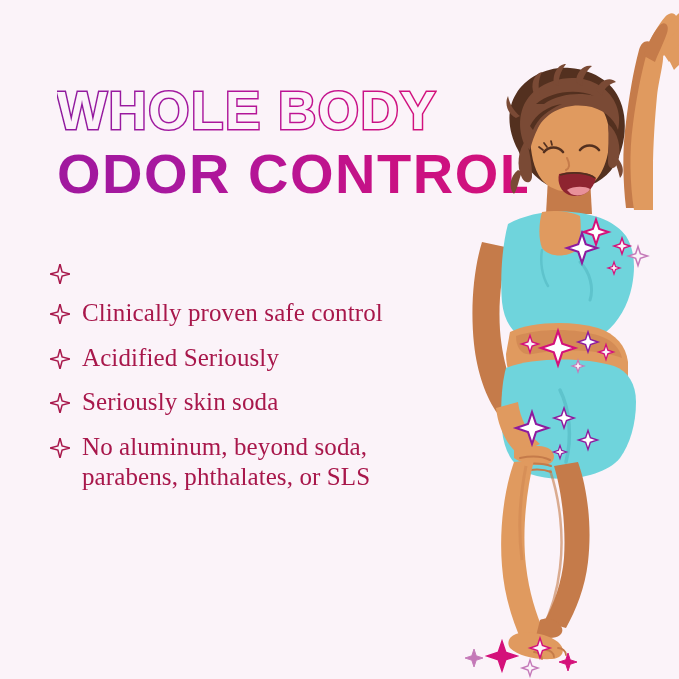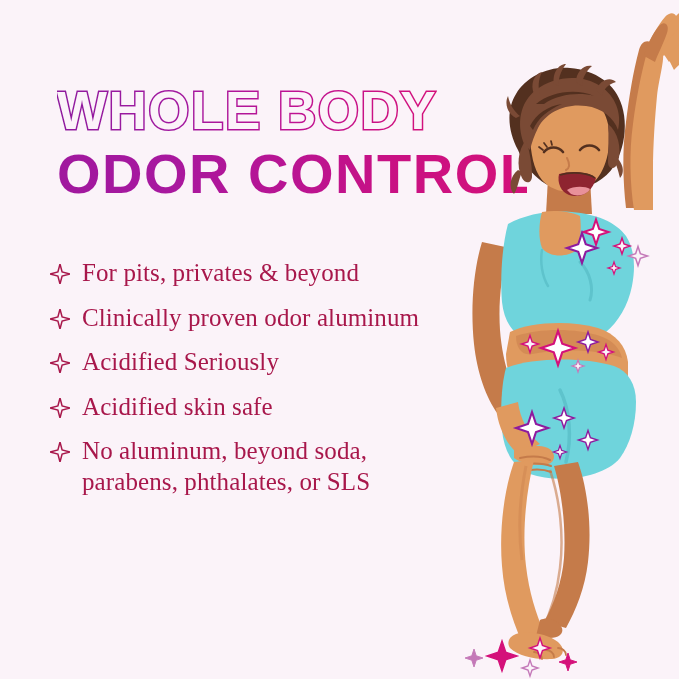--- a/index.html
+++ b/index.html
@@ -95,48 +95,47 @@
   </div>
 
   <div id="bullets">
 
     <div class="bullet-row">
       <span class="bullet-star">
         <svg viewBox="0 0 20 20">
             <path d="M10 0 L12.1 7.9 L20 10 L12.1 12.1 L10 20 L7.9 12.1 L0 10 L7.9 7.9 Z" fill="none" stroke="#A8174B" stroke-width="1.5"></path>
           </svg>
       </span>
-      <span class="bullet-text">For pits, privates &amp; beyond</span>
-    </div>
-
-    <div class="bullet-row">
-      <span class="bullet-star">
-        <svg viewBox="0 0 20 20">
-            <path d="M10 0 L12.1 7.9 L20 10 L12.1 12.1 L10 20 L7.9 12.1 L0 10 L7.9 7.9 Z" fill="none" stroke="#A8174B" stroke-width="1.5"></path>
-          </svg>
-      </span>
-      <span class="bullet-text">Clinically proven odor aluminum</span>
+    </div>
+
+    <div class="bullet-row">
+      <span class="bullet-star">
+        <svg viewBox="0 0 20 20">
+            <path d="M10 0 L12.1 7.9 L20 10 L12.1 12.1 L10 20 L7.9 12.1 L0 10 L7.9 7.9 Z" fill="none" stroke="#A8174B" stroke-width="1.5"></path>
+          </svg>
+      </span>
+      <span class="bullet-text">Clinically proven safe control</span>
     </div>
 
     <div class="bullet-row">
       <span class="bullet-star">
         <svg viewBox="0 0 20 20">
             <path d="M10 0 L12.1 7.9 L20 10 L12.1 12.1 L10 20 L7.9 12.1 L0 10 L7.9 7.9 Z" fill="none" stroke="#A8174B" stroke-width="1.5"></path>
           </svg>
       </span>
       <span class="bullet-text">Acidified Seriously</span>
     </div>
 
     <div class="bullet-row">
       <span class="bullet-star">
         <svg viewBox="0 0 20 20">
             <path d="M10 0 L12.1 7.9 L20 10 L12.1 12.1 L10 20 L7.9 12.1 L0 10 L7.9 7.9 Z" fill="none" stroke="#A8174B" stroke-width="1.5"></path>
           </svg>
       </span>
-      <span class="bullet-text">Acidified skin safe</span>
+      <span class="bullet-text">Seriously skin soda</span>
     </div>
 
     <div class="bullet-row">
       <span class="bullet-star">
         <svg viewBox="0 0 20 20">
             <path d="M10 0 L12.1 7.9 L20 10 L12.1 12.1 L10 20 L7.9 12.1 L0 10 L7.9 7.9 Z" fill="none" stroke="#A8174B" stroke-width="1.5"></path>
           </svg>
       </span>
       <span class="bullet-text" style="max-width:375px;">No aluminum, beyond soda, parabens, phthalates, or SLS</span>
     </div>

